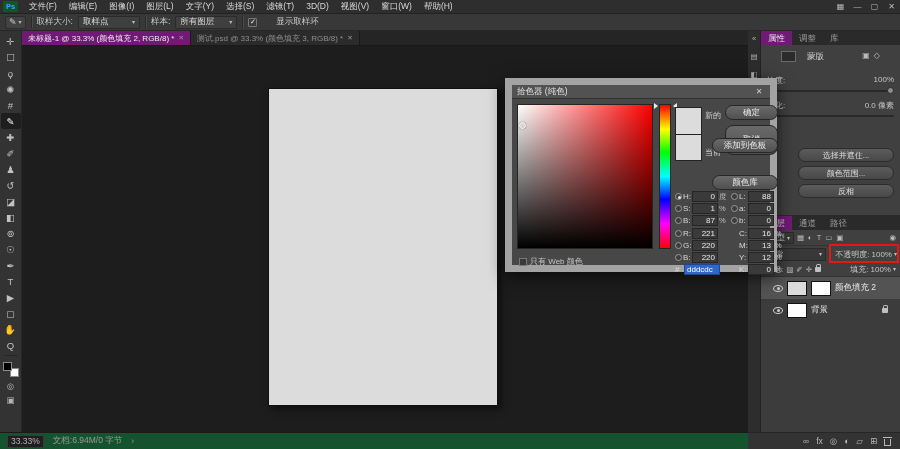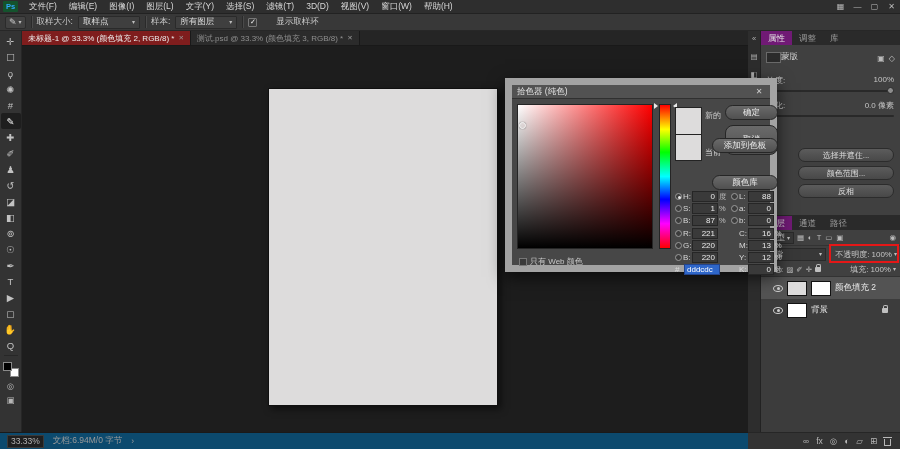--- a/index.html
+++ b/index.html
@@ -17,21 +17,21 @@
 .optionsbar{left:0;top:14px;width:900px;height:17px;background:#383838;border-bottom:1px solid #272727;display:flex;align-items:center;gap:5px;padding:0 5px;z-index:5}
 .toolpreset{display:flex;align-items:center;gap:2px;padding:1px 3px;background:#424242;border:1px solid #2b2b2b;border-radius:2px;height:13px}
 .sep{width:1px;height:12px;background:#2a2a2a;box-shadow:1px 0 0 #4a4a4a}
 .olbl{color:#c8c8c8;font-size:8.5px;white-space:nowrap}
 .odrop{display:flex;align-items:center;justify-content:space-between;background:#3f3f3f;border:1px solid #2a2a2a;border-radius:1px;padding:1px 4px;font-size:8.5px;color:#ddd;min-width:62px;height:13px;gap:4px}
 .cbrow{display:flex;align-items:center;gap:19px}
 .cb{width:9px;height:9px;background:#3a3a3a;border:1px solid #777;display:flex;align-items:center;justify-content:center;font-size:7px;color:#eee;border-radius:1px}
 
 .tabstrip{left:22px;top:31px;width:726px;height:15px;background:#252525;display:flex;border-bottom:1px solid #191919;z-index:4}
 .dtab{display:flex;align-items:center;gap:4px;padding:0 6px;font-size:8px;white-space:nowrap;border-right:1px solid #191919}
-.dtab.active{background:#7f1d1d;color:#ececec}
+.dtab.active{background:#701a75;color:#ececec}
 .dtab.inactive{background:#2b2b2b;color:#8f8f8f}
 .dtclose{font-size:6.5px;color:#999}
 
 .tools{left:0;top:31px;width:22px;height:401px;background:#333;border-right:1px solid #262626;display:flex;flex-direction:column;align-items:center;padding-top:2px;z-index:4}
 .tool{width:20px;height:16px;display:flex;align-items:center;justify-content:center;font-size:9.5px;color:#c2c2c2;flex:none}
 .tool.sel{background:#1e1e1e;color:#fff;border-radius:2px}
 .tsep{width:14px;height:1px;background:#272727;margin:2px 0}
 .fgbg{position:relative;width:16px;height:15px;margin-top:4px;flex:none}
 .fgbg .bgsw{position:absolute;right:0;bottom:0;width:9px;height:9px;border:1px solid #8a8a8a}
 .fgbg .fgsw{position:absolute;left:0;top:0;width:9px;height:9px;border:1px solid #8a8a8a}
@@ -41,21 +41,21 @@
 .doc{position:absolute;left:246px;top:42px;width:230px;height:318px;border:1px solid #101010;box-shadow:3px 3px 7px rgba(0,0,0,.55)}
 
 .dock{left:748px;top:31px;width:13px;height:401px;background:#2d2d2d;border-right:1px solid #222;display:flex;flex-direction:column;align-items:center;padding-top:3px;gap:9px;z-index:4}
 .dockicon{font-size:7.5px;color:#b0b0b0}
 
 .panels{left:761px;top:31px;width:139px;height:401px;background:#404040;z-index:4}
 .ptabs{position:absolute;left:0;width:100%;height:14px;background:#2a2a2a;display:flex}
 .ptab{padding:0 7px;font-size:8.5px;line-height:14px;color:#9b9b9b;white-space:nowrap}
 .ptab.active{background:#701a75;color:#e4e4e4}
 .propbody{position:absolute;left:0;top:14px;width:100%;height:171px;background:#404040;border-bottom:1px solid #2a2a2a}
-.maskhdr{display:flex;align-items:flex-end;gap:0;padding:6px 5px 4px}
+.maskhdr{display:flex;align-items:flex-start;gap:11px;padding:6px 20px 4px}
 .maskthumb{width:15px;height:11px;background:#2b2b2b;border:1px solid #6a6a6a;flex:none}
 .mhlabel{font-size:8.5px;color:#d0d0d0}
 .mhicons{margin-left:auto;display:flex;gap:4px;font-size:8px;color:#bbb}
 .sliderrow{padding:8px 6px 0}
 .srtop{display:flex;justify-content:space-between;font-size:8px;color:#c5c5c5}
 .track{margin-top:4px;height:2px;background:#292929;position:relative;border-radius:1px}
 .thumbdot{position:absolute;top:-3px;width:7px;height:7px;background:#8d8d8d;border:1px solid #2a2a2a;border-radius:50%}
 .pbtn{position:absolute;right:6px;width:96px;height:14px;background:linear-gradient(#5c5c5c,#484848);border:1px solid #2c2c2c;border-radius:7px;font-size:8px;color:#ddd;display:flex;align-items:center;justify-content:center;white-space:nowrap}
 .layersbody{position:absolute;left:0;top:199px;bottom:0;width:100%;background:#3c3c3c}
 .lfilter{height:16px;display:flex;align-items:center;gap:3px;padding:0 4px;border-bottom:1px solid #333;background:#404040}
@@ -70,21 +70,21 @@
 .layerrow.sel{background:#535353}
 .eye{width:10px;height:7px;border:1px solid #cfcfcf;border-radius:50%;position:relative;flex:none}
 .eye::after{content:"";position:absolute;left:2.5px;top:1.2px;width:3px;height:3px;background:#cfcfcf;border-radius:50%}
 .lthumb{width:20px;height:15px;border:1px solid #121212;flex:none}
 .lname{font-size:8.5px;color:#e8e8e8;white-space:nowrap}
 .lockicon{width:6px;height:5px;background:#c0c0c0;position:relative;border-radius:1px;flex:none}
 .lockicon::before{content:"";position:absolute;top:-3px;left:1px;width:3px;height:3px;border:1px solid #c0c0c0;border-bottom:none;border-radius:2px 2px 0 0}
 .ml-auto{margin-left:auto}
 
 .bottombar{left:0;top:432px;width:900px;height:17px;display:flex;z-index:5}
-.statusleft{width:748px;background:#0c4a6e;border-top:1px solid #1a1a1a;display:flex;align-items:center;gap:9px;padding:0 7px;font-size:8.5px;color:#9a9a9a}
+.statusleft{width:748px;background:#14532d;border-top:1px solid #1a1a1a;display:flex;align-items:center;gap:9px;padding:0 7px;font-size:8.5px;color:#9a9a9a}
 .zoombox{border:1px solid #3a3a3a;background:#1f1f1f;color:#b5b5b5;padding:0 3px;line-height:11px}
 .panelfooter{flex:1;background:#333;border-top:1px solid #262626;display:flex;align-items:center;justify-content:flex-end;gap:7px;padding:0 9px;font-size:8.5px;color:#b8b8b8}
 .trash{width:7px;height:7px;border:1px solid #b8b8b8;border-top:none;border-radius:0 0 1px 1px;position:relative;margin-top:2px}
 .trash::before{content:"";position:absolute;top:-2px;left:-2px;width:9px;height:1px;background:#b8b8b8}
 
 .dialog{left:505px;top:78px;width:272px;height:194px;background:#474747;border:7px solid #a3a3a3;box-shadow:0 5px 16px rgba(0,0,0,.65);z-index:30}
 .dtitle{height:14px;background:#525252;border-bottom:1px solid #303030;display:flex;align-items:center;padding:0 5px;font-size:8.5px;color:#e2e2e2}
 .dclose{margin-left:auto;font-size:8px;color:#ccc;width:12px;text-align:center}
 .cfield{position:absolute;left:5px;top:19px;width:136px;height:145px;border:1px solid #252525;background:linear-gradient(to bottom,rgba(0,0,0,0),#000),linear-gradient(to right,#fff,#f00)}
 .cmarker{position:absolute;left:1px;top:17px;width:7px;height:7px;border:1px solid #f2f2f2;border-radius:50%;box-shadow:0 0 1px rgba(0,0,0,.8)}

